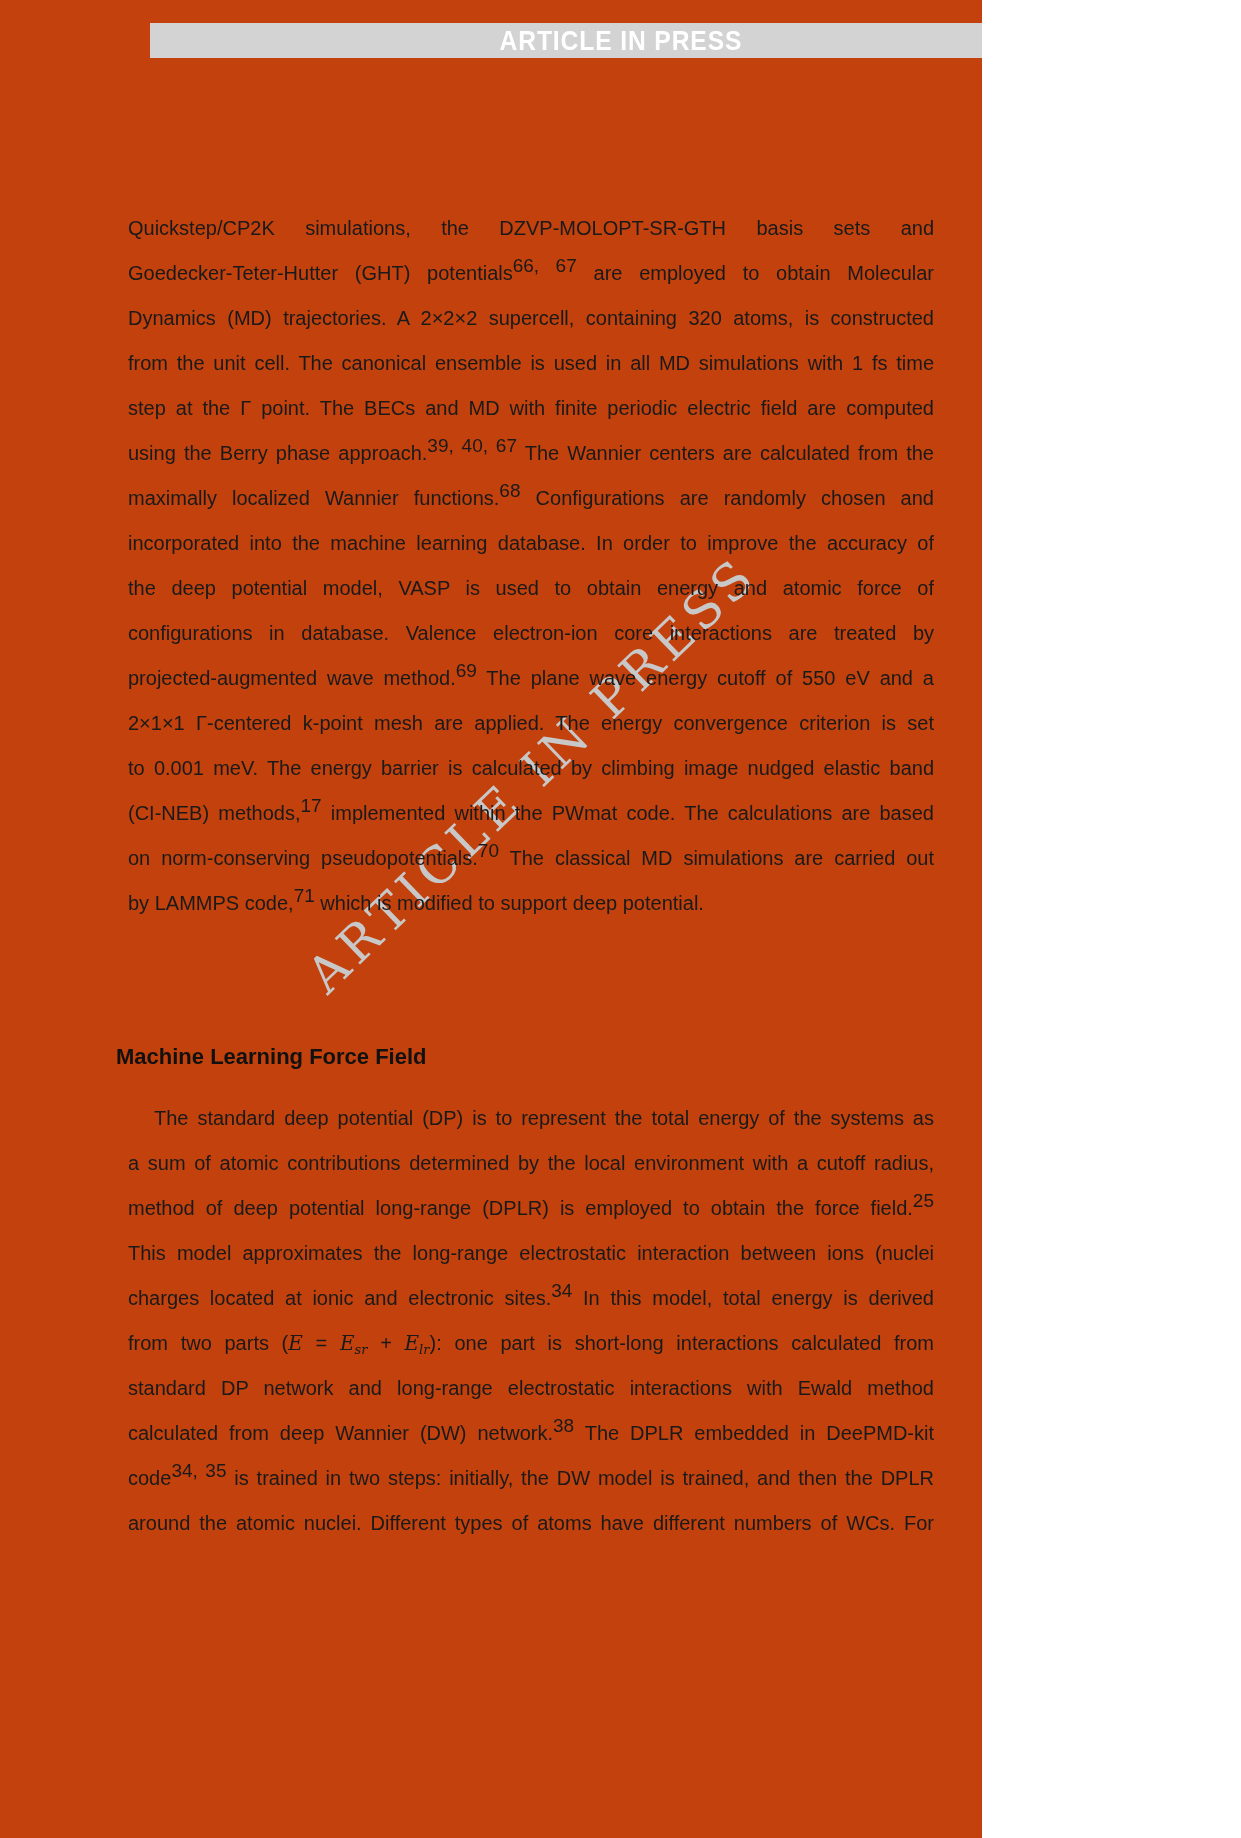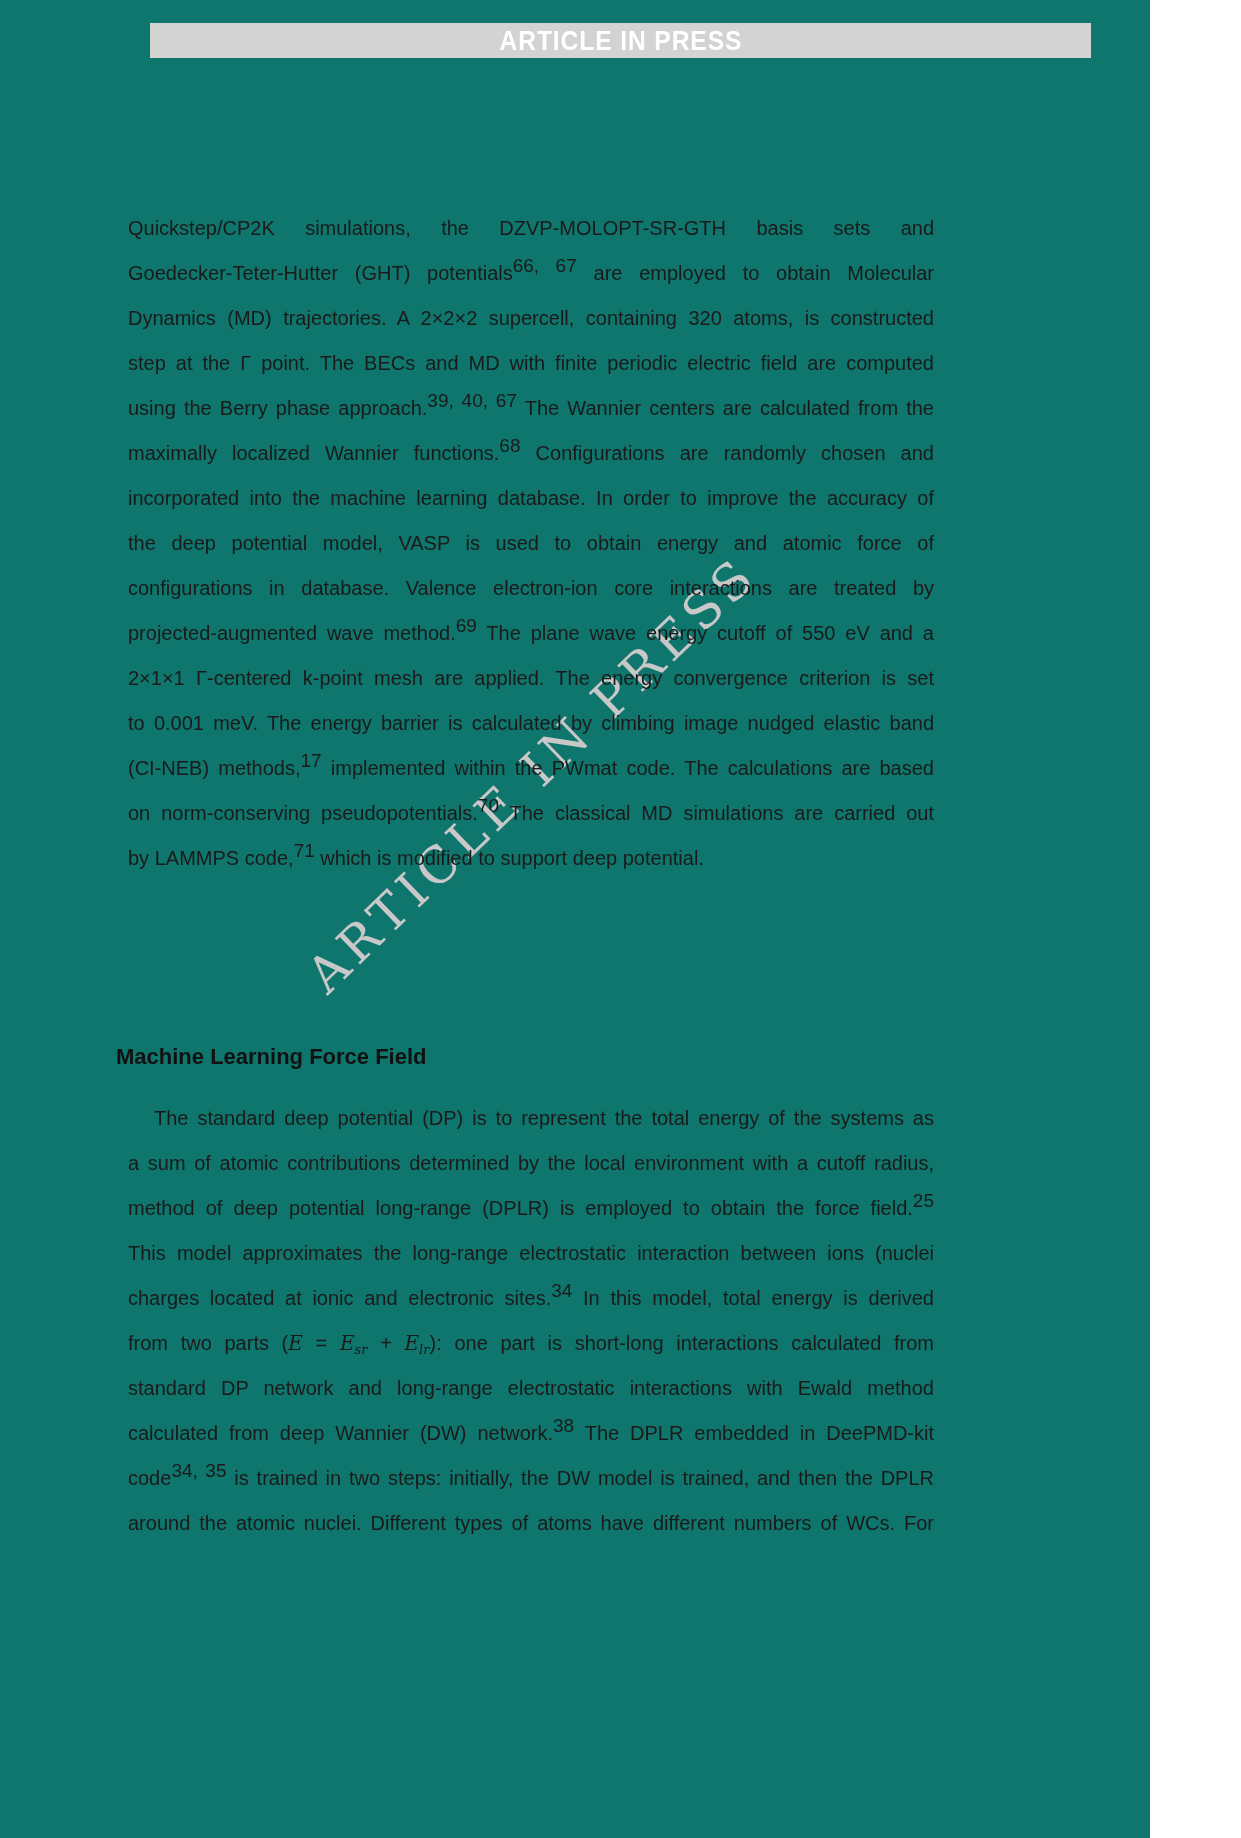--- a/index.html
+++ b/index.html
@@ -1,19 +1,19 @@
 <!DOCTYPE html>
 <html><head>
 <meta charset="utf-8">
 <style>
   html,body{margin:0;padding:0;background:#ffffff;}
   .page{
     position:relative;
-    width:1150px;height:1838px;
-    background:#0f766e;
+    width:982px;height:1838px;
+    background:#c2410c;
     overflow:hidden;
     font-family:"Liberation Sans", sans-serif;
     color:#1a1a1a;
   }
   
   .banner{
     position:absolute;
     left:150px;top:23px;
     width:941px;height:35px;
     background:#d3d3d3;
@@ -81,20 +81,21 @@
   <div class="banner" style="background: rgb(211, 211, 211);">
     <span class="banner-text" style="color: rgb(255, 255, 255);">ARTICLE IN PRESS</span>
   </div>
 
   <div class="watermark" style="color: rgb(200, 200, 200);">ARTICLE IN PRESS</div>
 
   <div class="para p1">
       <div class="line j">Quickstep/CP2K simulations, the DZVP-MOLOPT-SR-GTH basis sets and</div>
       <div class="line j">Goedecker-Teter-Hutter (GHT) potentials<sup>66, 67</sup> are employed to obtain Molecular</div>
       <div class="line j">Dynamics (MD) trajectories. A 2×2×2 supercell, containing 320 atoms, is constructed</div>
+      <div class="line j">from the unit cell. The canonical ensemble is used in all MD simulations with 1 fs time</div>
       <div class="line j">step at the Γ point. The BECs and MD with finite periodic electric field are computed</div>
       <div class="line j">using the Berry phase approach.<sup>39, 40, 67</sup> The Wannier centers are calculated from the</div>
       <div class="line j">maximally localized Wannier functions.<sup>68</sup> Configurations are randomly chosen and</div>
       <div class="line j">incorporated into the machine learning database. In order to improve the accuracy of</div>
       <div class="line j">the deep potential model, VASP is used to obtain energy and atomic force of</div>
       <div class="line j">configurations in database. Valence electron-ion core interactions are treated by</div>
       <div class="line j">projected-augmented wave method.<sup>69</sup> The plane wave energy cutoff of 550 eV and a</div>
       <div class="line j">2×1×1 Γ-centered k-point mesh are applied. The energy convergence criterion is set</div>
       <div class="line j">to 0.001 meV. The energy barrier is calculated by climbing image nudged elastic band</div>
       <div class="line j">(CI-NEB) methods,<sup>17</sup> implemented within the PWmat code. The calculations are based</div>

